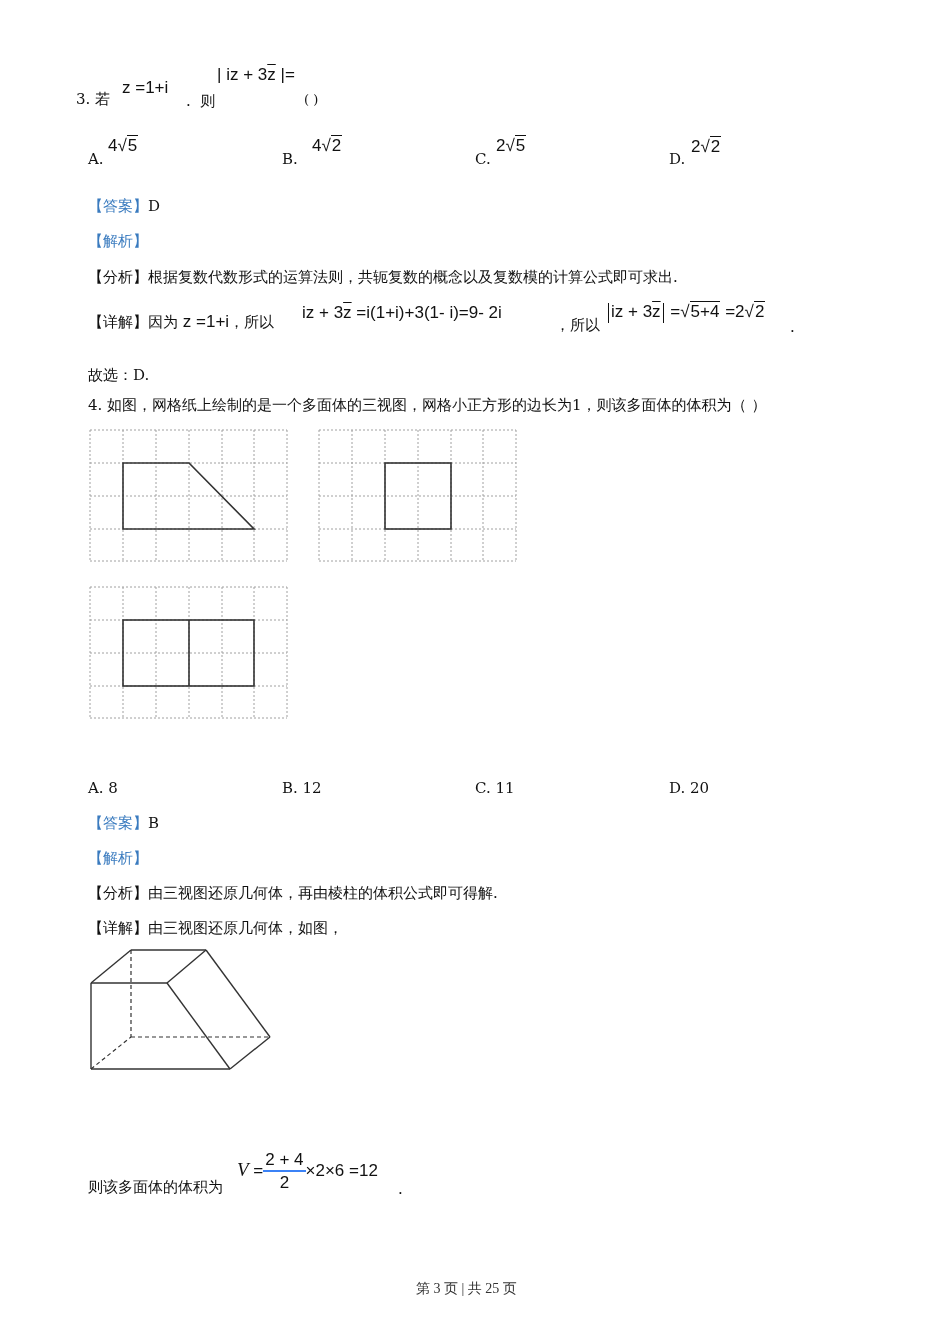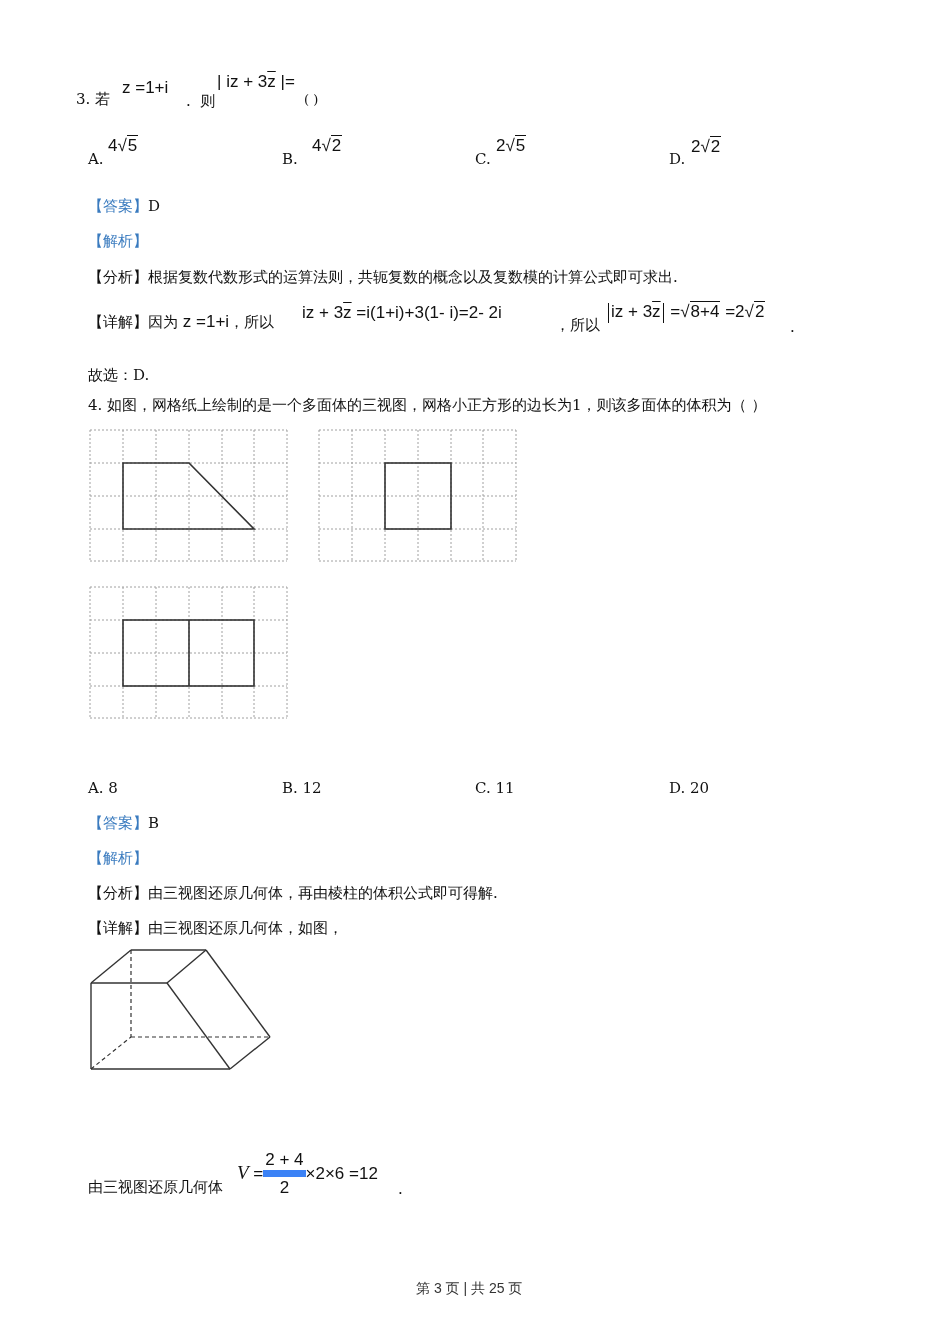--- a/index.html
+++ b/index.html
@@ -6,41 +6,41 @@
   body { width:950px; height:1344px; position:relative; overflow:hidden;
          font-family:"DejaVu Serif","Liberation Serif",serif; color:#111; }
   .abs { position:absolute; white-space:nowrap; }
   .txt { font-size:15px; line-height:18px; }
   .sans-math { font-family:"Liberation Sans","DejaVu Sans",sans-serif; font-size:17px; }
   .tag { color:#3a7bbf; }
   .ov { text-decoration:overline; }
   .sqrt { display:inline-block; }
   .sqrt .rad { border-top:1px solid #111; padding:0 1px; }
   .frac { display:inline-block; vertical-align:middle; text-align:center; }
-  .frac .num { display:block; border-bottom:7px solid #3b82f6; padding:0 2px; line-height:20px; }
+  .frac .num { display:block; border-bottom:2px solid #3b82f6; padding:0 2px; line-height:20px; }
   .frac .den { display:block; line-height:22px; }
   .bar { display:inline-block; border-left:1px solid #111; height:20px; vertical-align:middle; margin:0 2px; }
   svg { position:absolute; }
-  .footer { font-family:Liberation Sans, sans-serif; font-size:14px; color:#333; }
+  .footer { font-family:Liberation Serif, serif; font-size:14px; color:#333; }
 </style>
 </head>
 <body>
 
 <div class="abs txt" style="left:76px; top:90px;">
   <span>3.</span>
   <span>若</span>
 </div>
 <div class="abs sans-math" style="left:122px; top:78px;">
   <span>z =1+i</span>
 </div>
 <div class="abs txt" style="left:186px; top:92px;">
   <span>.</span>&nbsp;
   <span>则</span>
 </div>
-<div class="abs sans-math" style="left:217px; top:72px;">
+<div class="abs sans-math" style="left:217px; top:65px;">
   <span>| iz + 3</span><span class="ov">z</span><span> |=</span>
 </div>
 <div class="abs txt" style="left:304px; top:91px; font-size:13px;">
   <span>(    )</span>
 </div>
 
 <div class="abs txt" style="left:88px; top:150px;">
   <span>A.</span>
 </div>
 <div class="abs sans-math" style="left:108px; top:136px;text-align:center;">
@@ -76,27 +76,27 @@
 </div>
 <div class="abs txt" style="left:88px; top:268px;">
   <span>【分析】</span><span>根据复数代数形式的运算法则，共轭复数的概念以及复数模的计算公式即可求出.</span>
 </div>
 
 <div class="abs txt" style="left:88px; top:313px;">
   <span>【详解】</span><span>因为</span>
   <span class="sans-math">z =1+i</span><span>，所以</span>
 </div>
 <div class="abs sans-math" style="left:302px; top:303px;">
-  <span>iz + 3</span><span class="ov">z</span><span> =i(1+i)+3(1- i)=2- 2i</span>
+  <span>iz + 3</span><span class="ov">z</span><span> =i(1+i)+3(1- i)=9- 2i</span>
 </div>
 <div class="abs txt" style="left:555px; top:316px;">
   <span>，所以</span>
 </div>
 <div class="abs sans-math" style="left:606px; top:302px;">
-  <span class="bar"></span><span>iz + 3</span><span class="ov">z</span><span class="bar"></span><span> =</span><span class="sqrt">√<span class="rad">8+4</span></span><span> =2</span><span class="sqrt">√<span class="rad">2</span></span>
+  <span class="bar"></span><span>iz + 3</span><span class="ov">z</span><span class="bar"></span><span> =</span><span class="sqrt">√<span class="rad">5+4</span></span><span> =2</span><span class="sqrt">√<span class="rad">2</span></span>
 </div>
 <div class="abs txt" style="left:790px; top:318px;">
   <span>.</span>
 </div>
 
 <div class="abs txt" style="left:88px; top:360px;margin-top:6px;">
   <span>故选：D.</span>
 </div>
 
 <div class="abs txt" style="left:88px; top:396px;">
@@ -200,21 +200,21 @@
     <line x1="87" y1="43" x2="126" y2="10"></line>
   </g>
   <g stroke="#333" stroke-width="1.2" fill="none" stroke-dasharray="4,3">
     <line x1="51" y1="10" x2="51" y2="97"></line>
     <line x1="51" y1="97" x2="190" y2="97"></line>
     <line x1="11" y1="129" x2="51" y2="97"></line>
   </g>
 </svg>
 
 <div class="abs txt" style="left:88px; top:1178px;">
-  <span>由三视图还原几何体</span>
+  <span>则该多面体的体积为</span>
 </div>
 <div class="abs sans-math" style="left:237px; top:1150px;">
   <span style="font-style:italic; font-family:'Liberation Serif',serif; font-size:19px;">V</span><span> =</span><span class="frac"><span class="num">2 + 4</span><span class="den">2</span></span><span>×2×6 =12</span>
 </div>
 <div class="abs txt" style="left:398px; top:1180px;">
   <span>.</span>
 </div>
 
 <div class="abs footer" style="left:416px; top:1280px;">
   <span>第 3 页</span>

